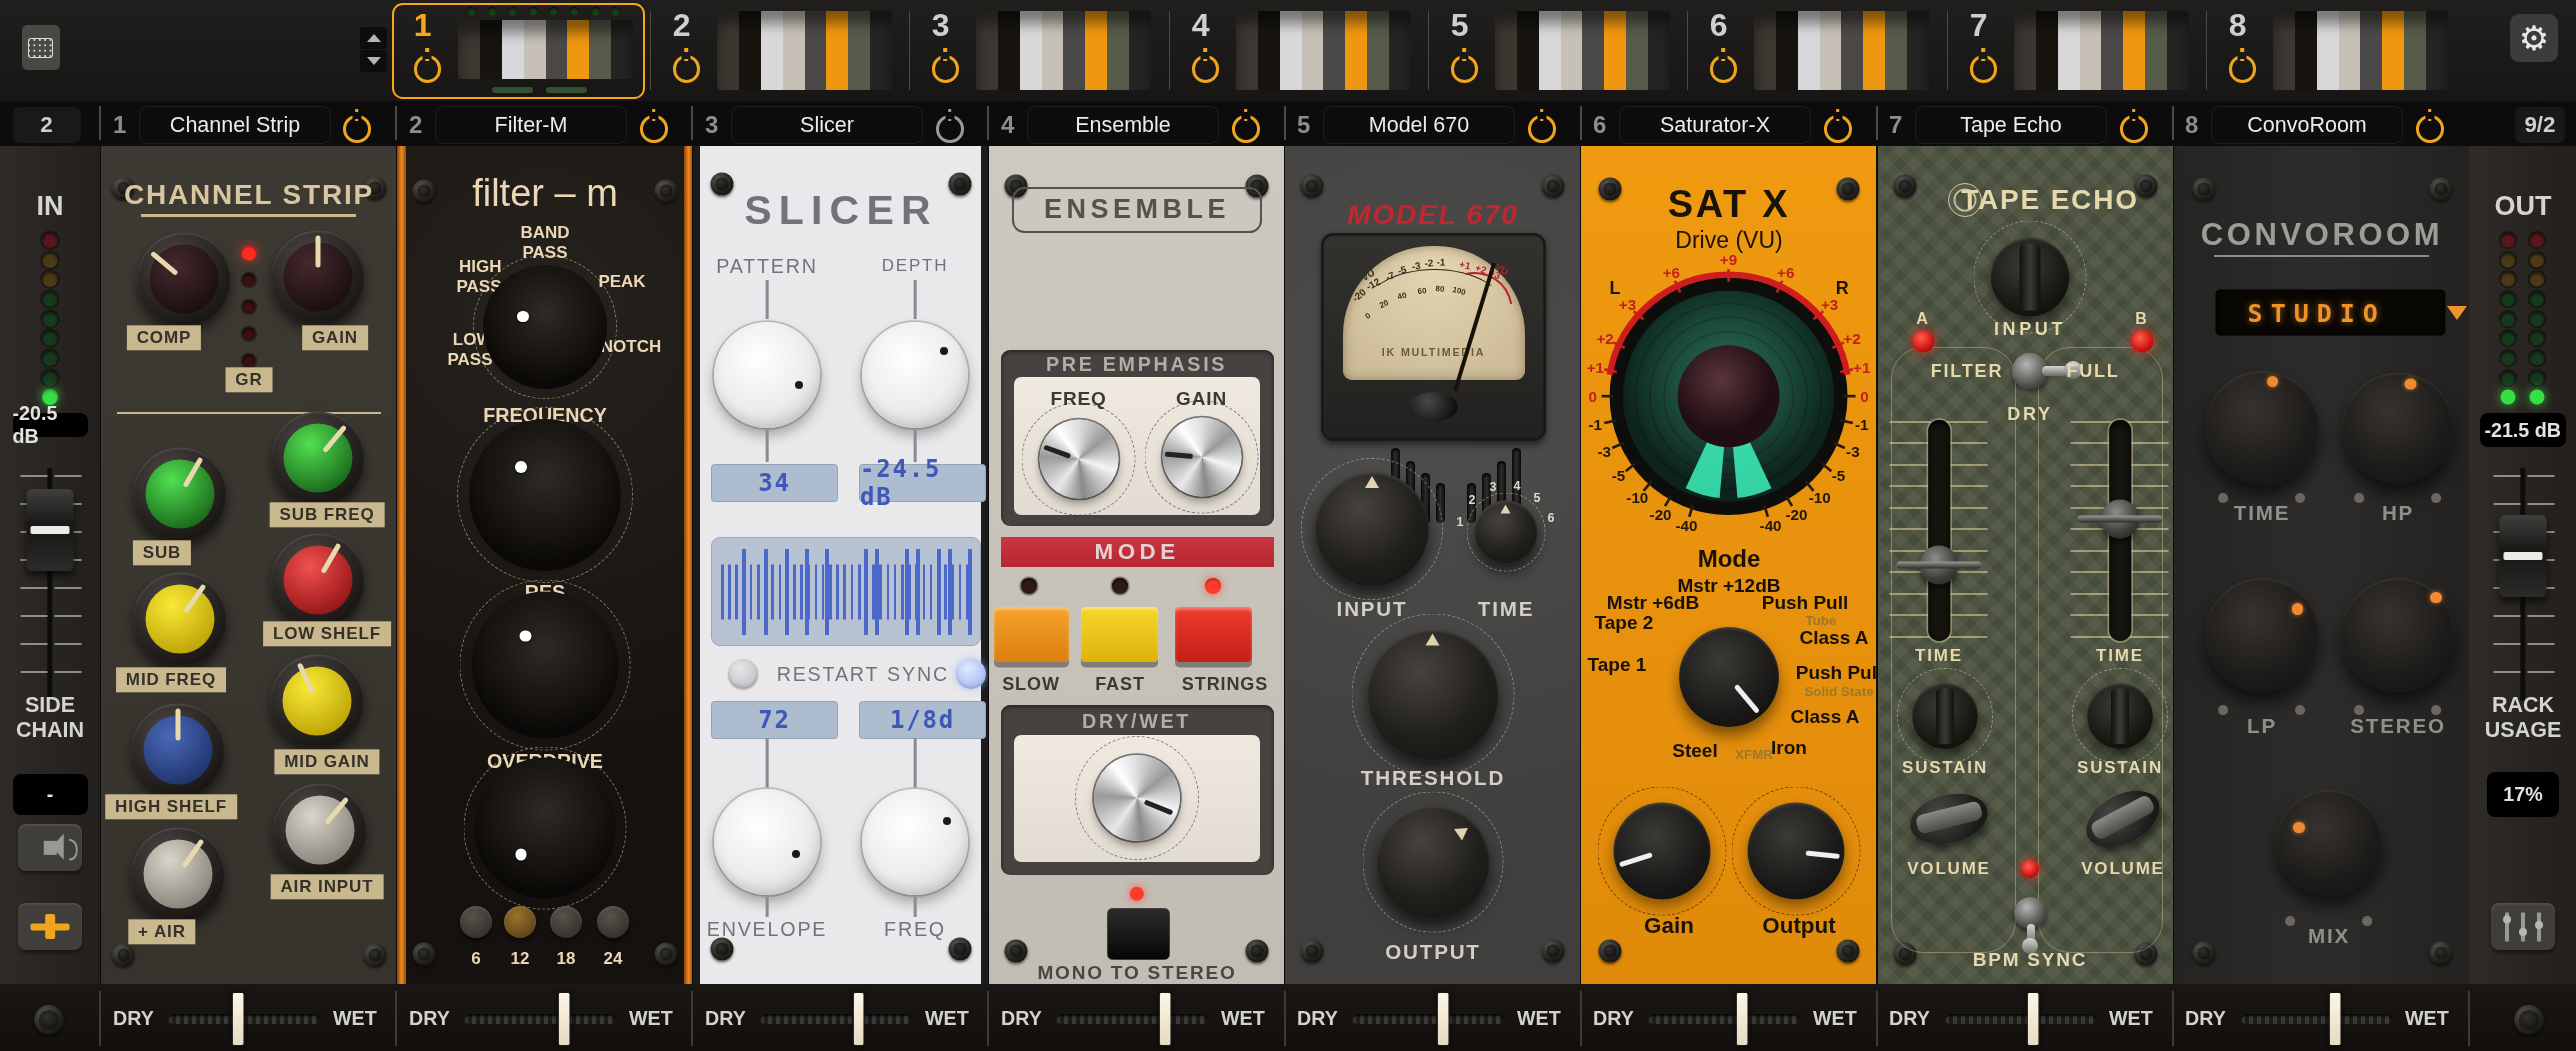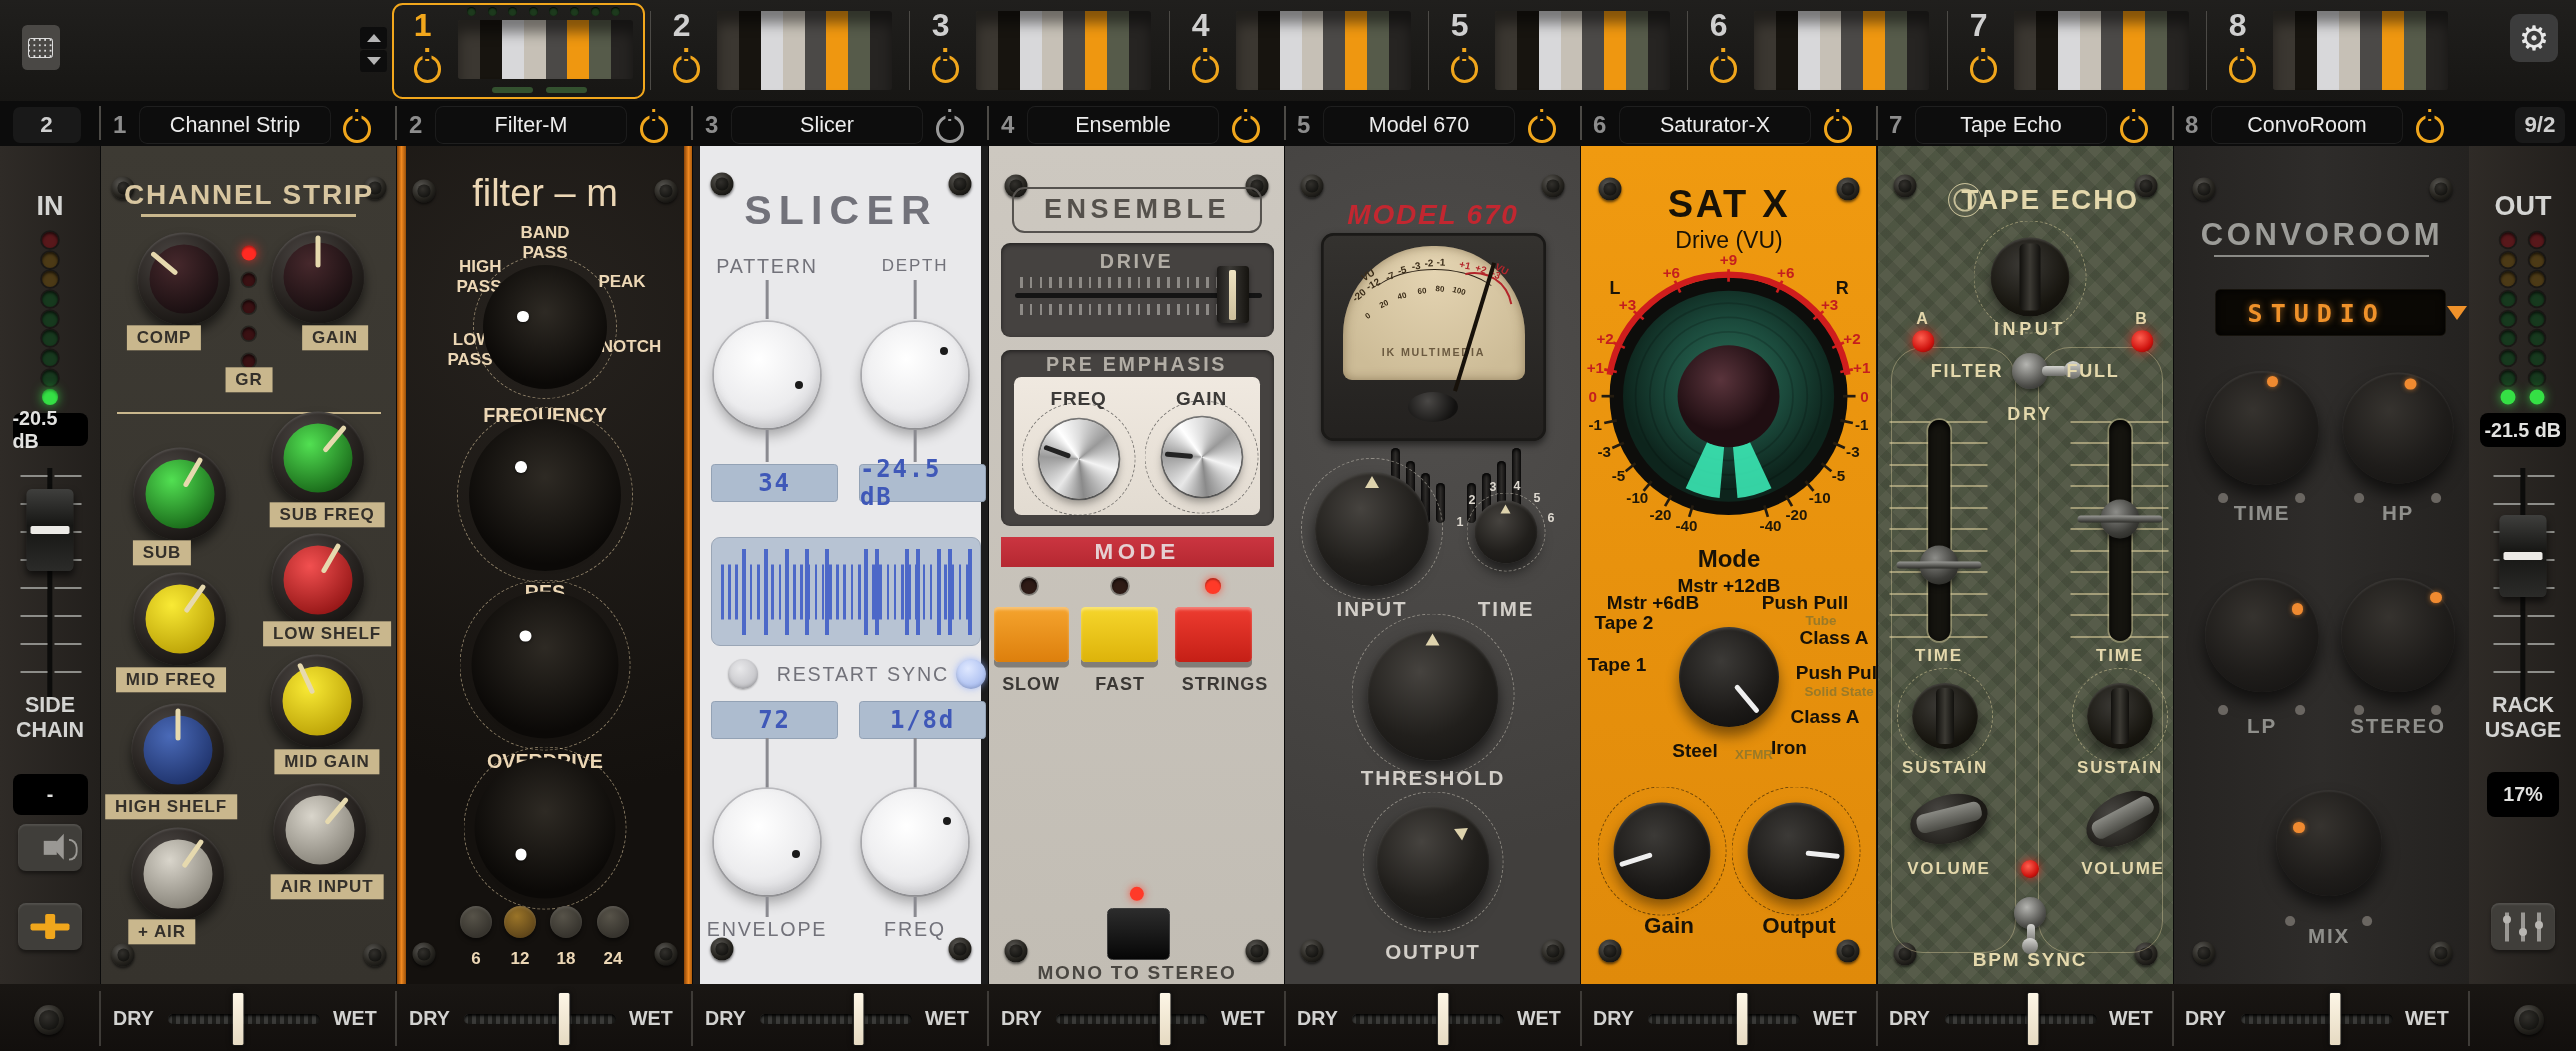--- a/index.html
+++ b/index.html
@@ -322,21 +322,21 @@
     <div class="c iotxt" style="left:50px;top:60px;font-size:27px;">IN</div>
     <div class="led" style="left:50px;top:94px;width:16px;height:16px;background:#58181b;"></div>
     <div class="led" style="left:50px;top:114px;width:16px;height:16px;background:#4c3a16;"></div>
     <div class="led" style="left:50px;top:133px;width:16px;height:16px;background:#4c3a16;"></div>
     <div class="led" style="left:50px;top:153px;width:16px;height:16px;background:#17391e;"></div>
     <div class="led" style="left:50px;top:173px;width:16px;height:16px;background:#17391e;"></div>
     <div class="led" style="left:50px;top:192px;width:16px;height:16px;background:#17391e;"></div>
     <div class="led" style="left:50px;top:212px;width:16px;height:16px;background:#17391e;"></div>
     <div class="led" style="left:50px;top:232px;width:16px;height:16px;background:#17391e;"></div>
     <div class="led" style="left:50px;top:251px;width:16px;height:16px;background:#35e045;box-shadow:0 0 10.7px rgba(60,255,80,.7),inset 0 1.8px 2.7px rgba(0,0,0,.3);"></div>
-    <div class="iodisp" style="left:12.5px;top:267px;width:75px;height:33px;">
+    <div class="iodisp" style="left:12.5px;top:267px;width:75px;height:24px;">
         <span>-20.5 dB</span>
       </div>
     <div class="ftrack" style="left:50px;top:322px;height:233px;"></div>
     <div class="fticks" style="left:34px;top:329px;width:27px;height:222px;"></div>
     <div class="fticks" style="left:68px;top:329px;width:27px;height:222px;"></div>
     <div class="fhandle" style="left:50px;top:343px;"></div>
     <div class="c iotxt" style="left:50px;top:572px;font-size:21.5px;text-align:center;white-space:pre-line;">SIDE CHAIN</div>
     <div class="iodisp" style="left:12.5px;top:628px;width:75px;height:41px;">
         <span>-</span>
       </div>
@@ -514,29 +514,20 @@
     <div class="c sltxt" style="left:74px;top:783px;font-size:19.7px;">ENVELOPE</div>
     <div class="c sltxt" style="left:222px;top:783px;font-size:19.7px;">FREQ</div>
   </div>
 
   <div class="panel en" style="left:988px;">
     <div class="screw" style="left:27px;top:40px;"></div>
     <div class="screw" style="left:268px;top:40px;"></div>
     <div class="screw" style="left:27px;top:805px;"></div>
     <div class="screw" style="left:268px;top:805px;"></div>
     <div class="c" style="left:148px;top:64px;border:2.7px solid #55524e;border-radius:12.5px;padding:5.4px 30px;color:#55514c;font-size:27px;font-weight:bold;letter-spacing:4.5px;">ENSEMBLE</div>
-    <div class="enbox" style="left:11.6px;top:97px;width:273px;height:94px;">
-      <div class="c enlbl" style="left:136px;top:18px;">DRIVE</div>
-      <div class="a" style="left:19.7px;top:34px;width:234px;height:10.7px;background:repeating-linear-gradient(90deg,#8d8a86 0 2.7px,transparent 2.7px 9.8px);"></div>
-      <div class="a" style="left:19.7px;top:61px;width:234px;height:10.7px;background:repeating-linear-gradient(90deg,#8d8a86 0 2.7px,transparent 2.7px 9.8px);"></div>
-      <div class="a" style="left:14.3px;top:50px;width:247px;height:4.5px;background:#141414;border-radius:2.7px;"></div>
-      <div class="a" style="left:216px;top:23px;width:32px;height:57px;background:linear-gradient(90deg,#1c1a18,#3c3a36 40%,#15130f);border-radius:3.6px;box-shadow:0 3.6px 5.4px rgba(0,0,0,.5);">
-        <div class="a" style="left:12.5px;top:3.6px;width:7.2px;height:50px;background:linear-gradient(180deg,#efe3c2,#cdbf9c);border-radius:1.8px;"></div>
-      </div>
-    </div>
     <div class="enbox" style="left:11.6px;top:204px;width:273px;height:176px;">
       <div class="c enlbl" style="left:136px;top:14.3px;">PRE EMPHASIS</div>
       <div class="enwhite" style="left:13.4px;top:27px;width:246px;height:138px;"></div>
       <div class="c" style="left:78px;top:49px;color:#3c3a38;font-size:19px;font-weight:bold;letter-spacing:0.9px;">FREQ</div>
       <div class="c" style="left:201px;top:49px;color:#3c3a38;font-size:19px;font-weight:bold;letter-spacing:0.9px;">GAIN</div>
       <div class="knob enk" style="left:78px;top:109px;width:79px;height:79px;">
           <div class="pt" style="transform:rotate(-70deg);"></div>
         </div>
       <div class="knob enk" style="left:201px;top:107px;width:79px;height:79px;">
           <div class="pt" style="transform:rotate(-85deg);"></div>
@@ -547,20 +538,27 @@
       </div>
     <div class="led" style="left:40px;top:440px;width:16px;height:16px;background:#2e1b16;"></div>
     <div class="led" style="left:131px;top:440px;width:16px;height:16px;background:#2e1b16;"></div>
     <div class="led" style="left:224px;top:440px;width:16px;height:16px;background:#ff3a28;box-shadow:0 0 9px rgba(255,60,40,.8),inset 0 1.8px 1.8px rgba(0,0,0,.3);"></div>
     <div class="ebtn" style="left:4.5px;top:461px;width:75px;background:linear-gradient(180deg,#f5a42e,#dd7f0c);"></div>
     <div class="ebtn" style="left:92px;top:461px;width:77px;background:linear-gradient(180deg,#f6d62c,#ddb30a);"></div>
     <div class="ebtn" style="left:186px;top:461px;width:77px;background:linear-gradient(180deg,#ee3c30,#c51f16);"></div>
     <div class="c ebl" style="left:42px;top:538px;">SLOW</div>
     <div class="c ebl" style="left:131px;top:538px;">FAST</div>
     <div class="c ebl" style="left:236px;top:538px;">STRINGS</div>
+    <div class="enbox" style="left:11.6px;top:559px;width:273px;height:170px;">
+      <div class="c enlbl" style="left:136px;top:16px;">DRY/WET</div>
+      <div class="enwhite" style="left:13.4px;top:30px;width:246px;height:127px;"></div>
+      <div class="knob enk" style="left:136px;top:93px;width:86px;height:86px;">
+          <div class="pt" style="transform:rotate(112deg);"></div>
+        </div>
+    </div>
     <div class="led" style="left:148px;top:748px;width:14.3px;height:14.3px;background:#ff3a28;box-shadow:0 0 9px rgba(255,60,40,.8);"></div>
     <div class="a" style="left:118px;top:762px;width:61px;height:50px;background:linear-gradient(180deg,#2c2c2c,#060606);border:1.8px solid #3e3e3e;border-radius:5.4px;"></div>
     <div class="c" style="left:148px;top:827px;color:#4a4742;font-size:19px;font-weight:bold;letter-spacing:1.8px;">MONO TO STEREO</div>
   </div>
 
   <div class="panel m670" style="left:1284px;">
     <div class="screw" style="left:27px;top:40px;"></div>
     <div class="screw" style="left:268px;top:40px;"></div>
     <div class="screw" style="left:27px;top:805px;"></div>
     <div class="screw" style="left:268px;top:805px;"></div>

